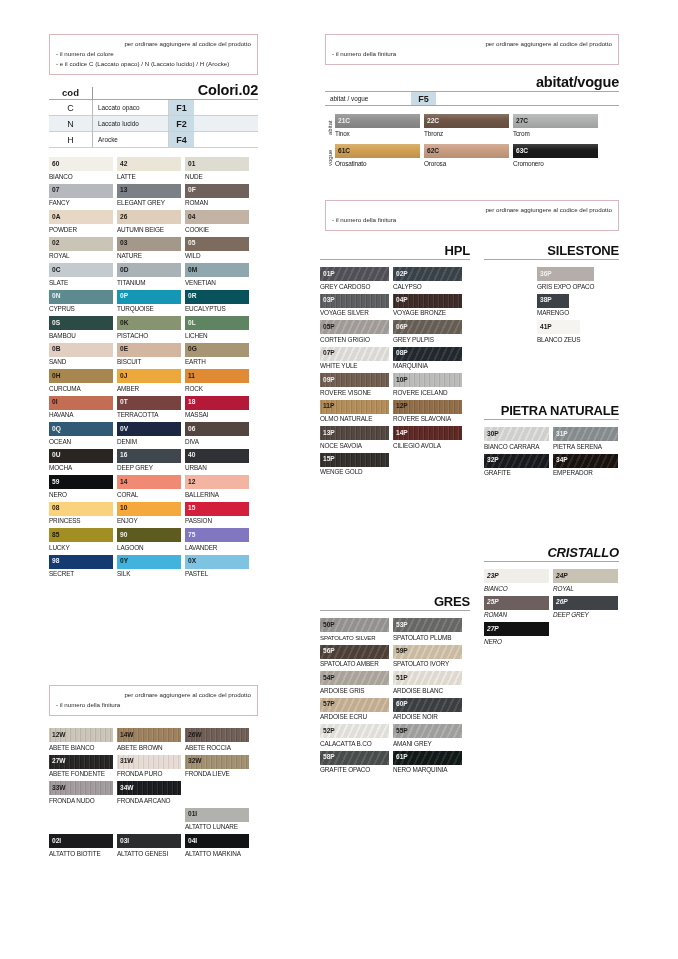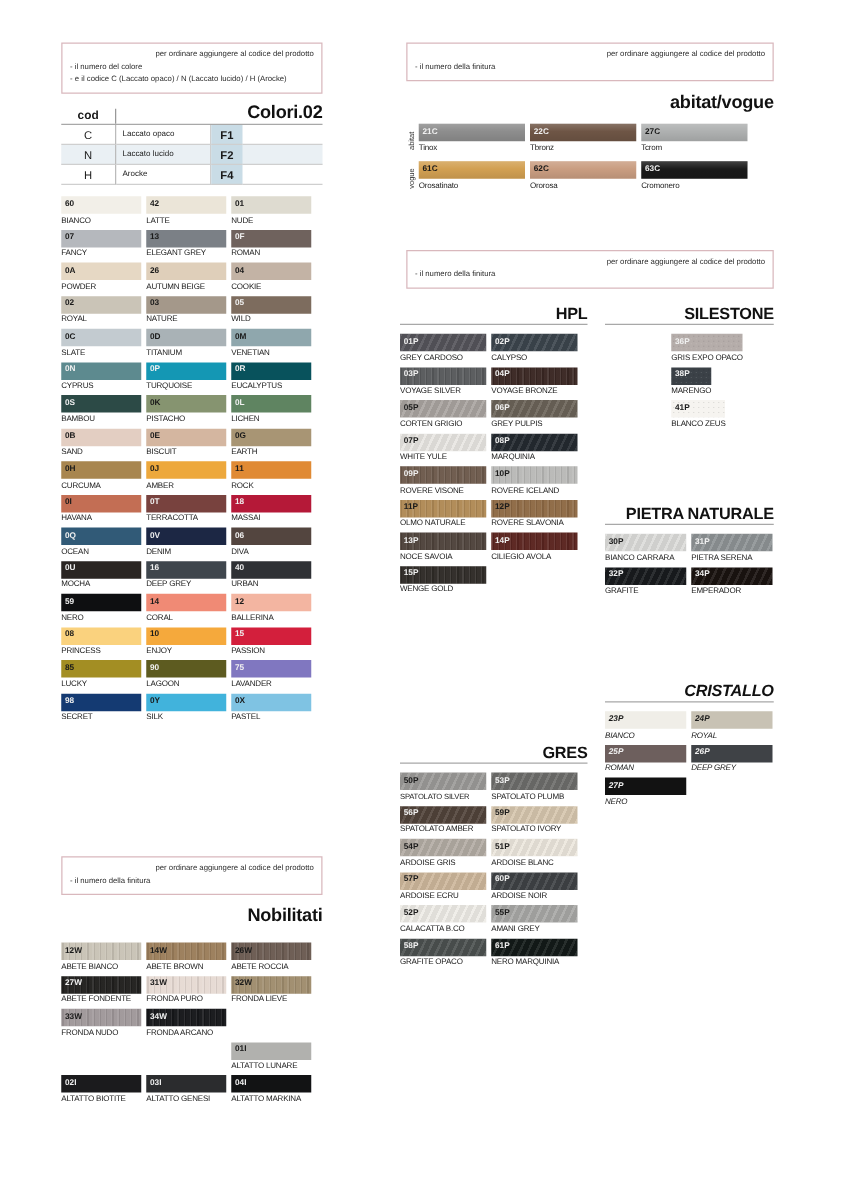--- a/index.html
+++ b/index.html
@@ -429,21 +429,20 @@
           <div class="nm">PASTEL</div>
         </div>
       </div>
   </div>
 
   <div class="col" style="left:49px; top:685px; width:209px;">
     <div class="note">
       <div class="l1">per ordinare aggiungere al codice del prodotto</div>
       <div class="l2">- il numero della finitura</div>
     </div>
-    <div class="sect-title" style="margin-top:9px;">Nobilitati</div>
     <div class="grid" style="margin-top: 12px; width: 204px;">
         <div class="cell" style="width: 64px;">
           <div class="sw" style="background: rgb(201, 195, 182);">
             <div class="grain" style="background-image:repeating-linear-gradient(90deg,rgba(255,255,255,.22) 0px,rgba(255,255,255,.22) 1px,rgba(0,0,0,.16) 1px,rgba(0,0,0,.16) 2px,rgba(255,255,255,.05) 2px,rgba(255,255,255,.05) 5px);"></div>
             <span class="code" style="color: rgb(26, 26, 26);">12W</span>
           </div>
           <div class="nm">ABETE BIANCO</div>
         </div>
         <div class="cell" style="width: 64px;">
           <div class="sw" style="background: rgb(155, 126, 91);">
@@ -520,20 +519,25 @@
         </div>
       </div>
   </div>
 
   <div class="col" style="left:325px; top:34px; width:294px;">
     <div class="note">
       <div class="l1">per ordinare aggiungere al codice del prodotto</div>
       <div class="l2">- il numero della finitura</div>
     </div>
     <div class="sect-title" style="margin-top:9px;">abitat/vogue</div>
+    <div class="finbar">
+      <div class="lbl" style="width:86px;">abitat / vogue</div>
+      <div class="code">F5</div>
+      <div class="tail"></div>
+    </div>
 
     <div class="rowset" style="margin-top:8px;">
       <div class="vlabel" style="height:28px; width:10px;">abitat</div>
       <div class="grid" style="width: 267px;">
           <div class="cell" style="width: 85px;">
             <div class="sw" style="background: rgb(141, 141, 141);">
               <div class="grain" style="background-image:linear-gradient(180deg,rgba(255,255,255,.35),rgba(255,255,255,0) 45%,rgba(0,0,0,.18));"></div>
               <span class="code" style="color: rgb(240, 240, 240);">21C</span>
             </div>
             <div class="nm">Tinox</div>

